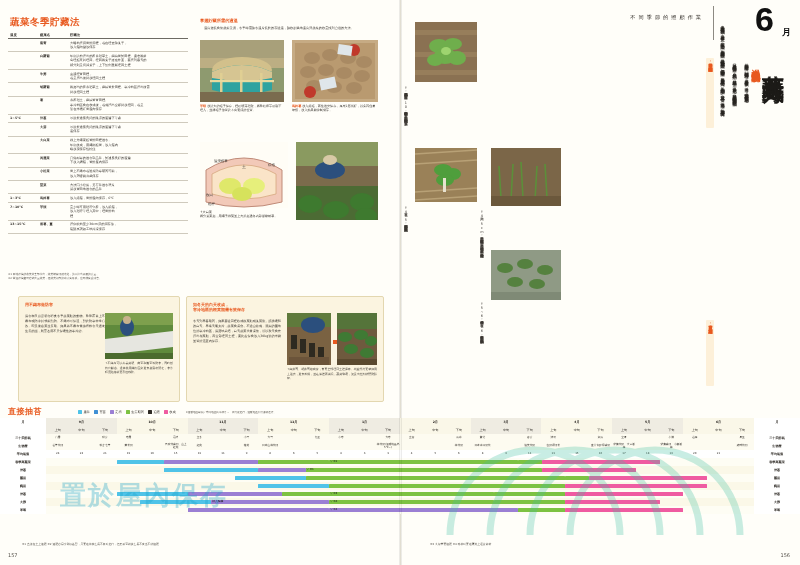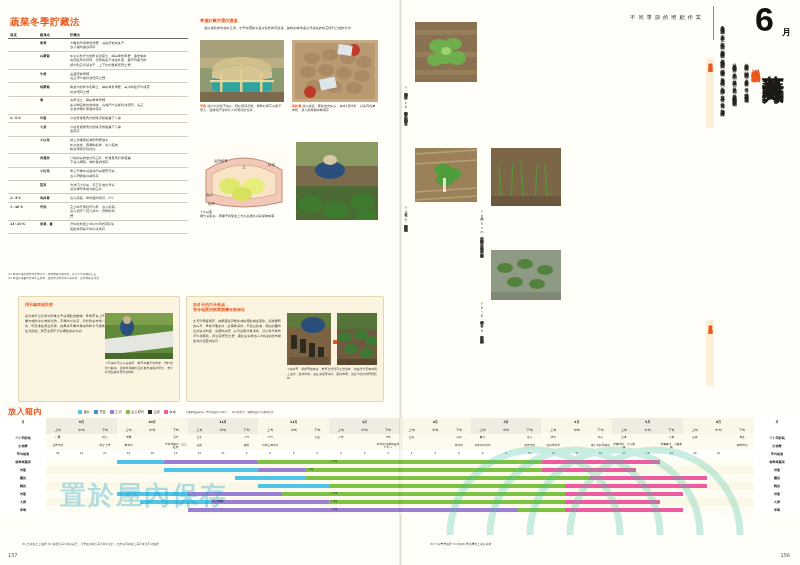--- a/index.html
+++ b/index.html
@@ -409,21 +409,21 @@
           <rect y="42" width="70" height="8" fill="#7f8a76"></rect>
         </svg>
       </div>
       <div class="vcap cjk" style="left:78px;top:302px;height:74px;">↑5~6顆預苗種子播種，春收5~6片本葉的狀態下度冬，需間拔過的來要高效率收成。</div>
     </div>
   </div>
 
   <div class="gutter"></div>
 
   <div class="cal">
-    <div class="cal-title cjk">放入箱內</div>
+    <div class="cal-title cjk">直接抽苔</div>
     <div class="legend cjk" id="cal-legend">
         <span class="it">
           <span class="sw" style="background: rgb(79, 195, 232);"></span>
           <span>播種</span>
         </span>
         <span class="it">
           <span class="sw" style="background: rgb(63, 143, 212);"></span>
           <span>育苗</span>
         </span>
         <span class="it">

